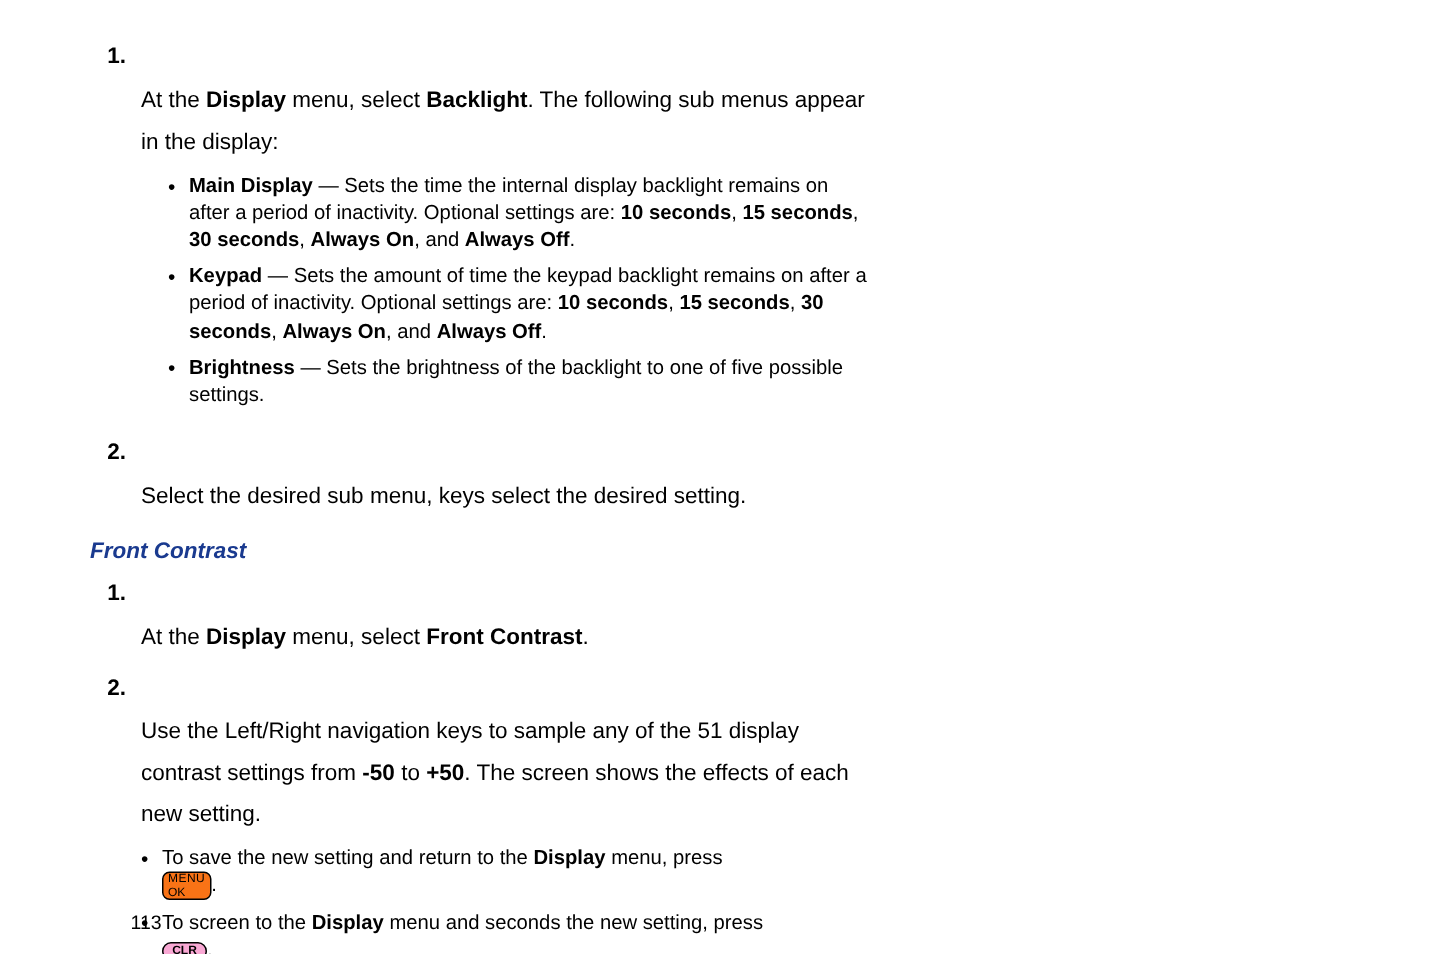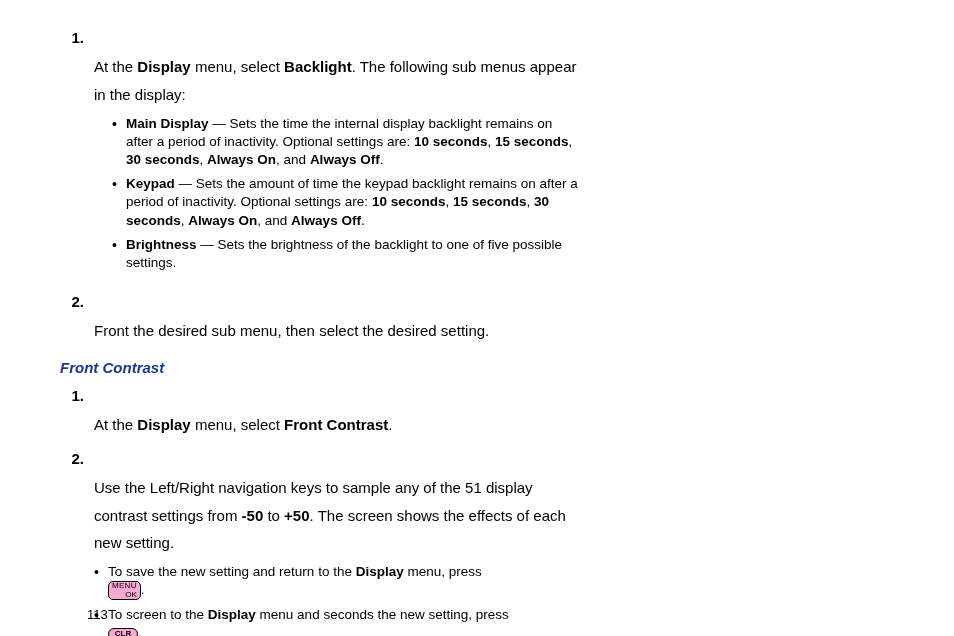--- a/index.html
+++ b/index.html
@@ -75,24 +75,24 @@
     margin: 0 0 10px 0;
   }
   b { font-weight: 700; }
   .key {
     display: inline-block;
     border: 1px solid #000;
     border-radius: 5px;
     padding: 0 3px;
     font-size: 8px;
     line-height: 1.05;
-    text-align: right;
+    text-align: left;
     vertical-align: middle;
     font-family: Arial, sans-serif;
-    background: #f9a8d4;
+    background: #f97316;
     min-width: 20px;
   }
   .key .top { font-weight: 400; letter-spacing: 0.3px; }
   .key .bot { font-weight: 400; }
   .key-single {
     display: inline-block;
     border: 1px solid #000;
     border-radius: 6px;
     padding: 1px 4px;
     font-size: 8px;
@@ -144,21 +144,21 @@
                 <b>Brightness</b><span> — </span><span>Sets the brightness of the backlight to one of five possible settings.</span>
               </div>
             </div>
           </div>
         </div>
       </div>
 
       <div class="ol-item">
         <div class="ol-num">2.</div>
         <div class="ol-body">
-          <span>Front the desired sub menu, then select the desired setting.</span>
+          <span>Select the desired sub menu, keys select the desired setting.</span>
         </div>
       </div>
     </div>
 
     <div class="section-head">Front Contrast</div>
 
     <div class="ol">
       <div class="ol-item">
         <div class="ol-num">1.</div>
         <div class="ol-body">

